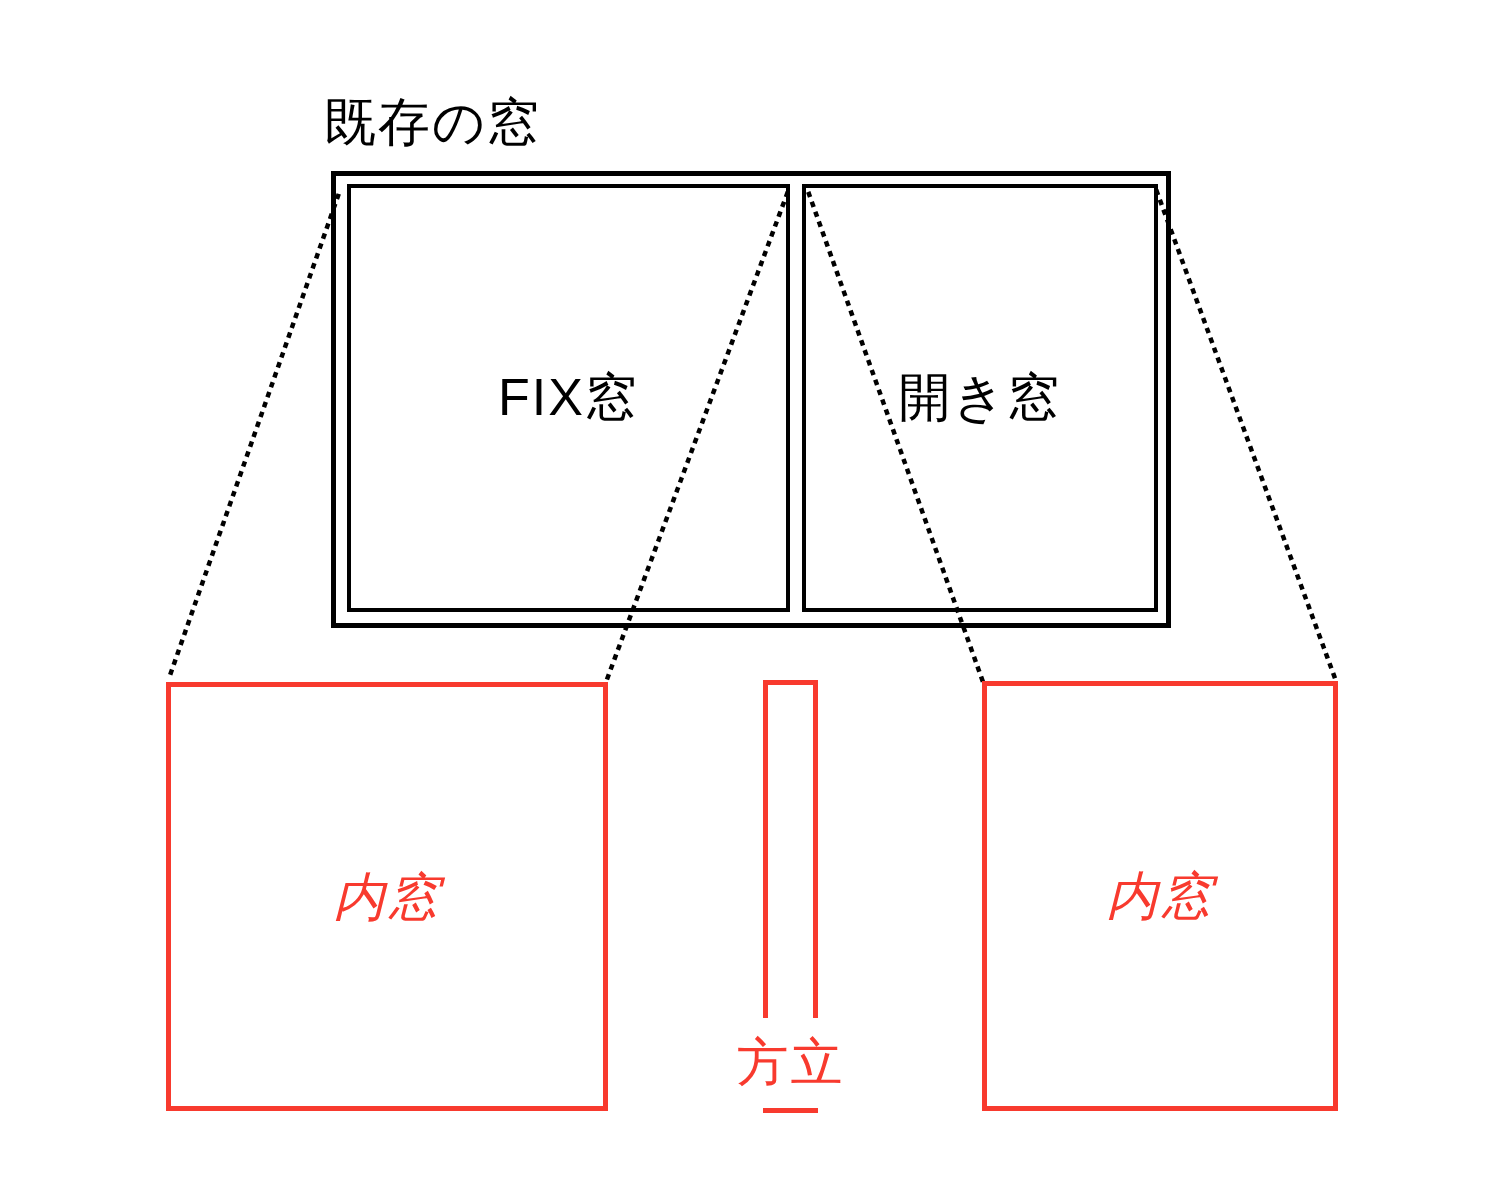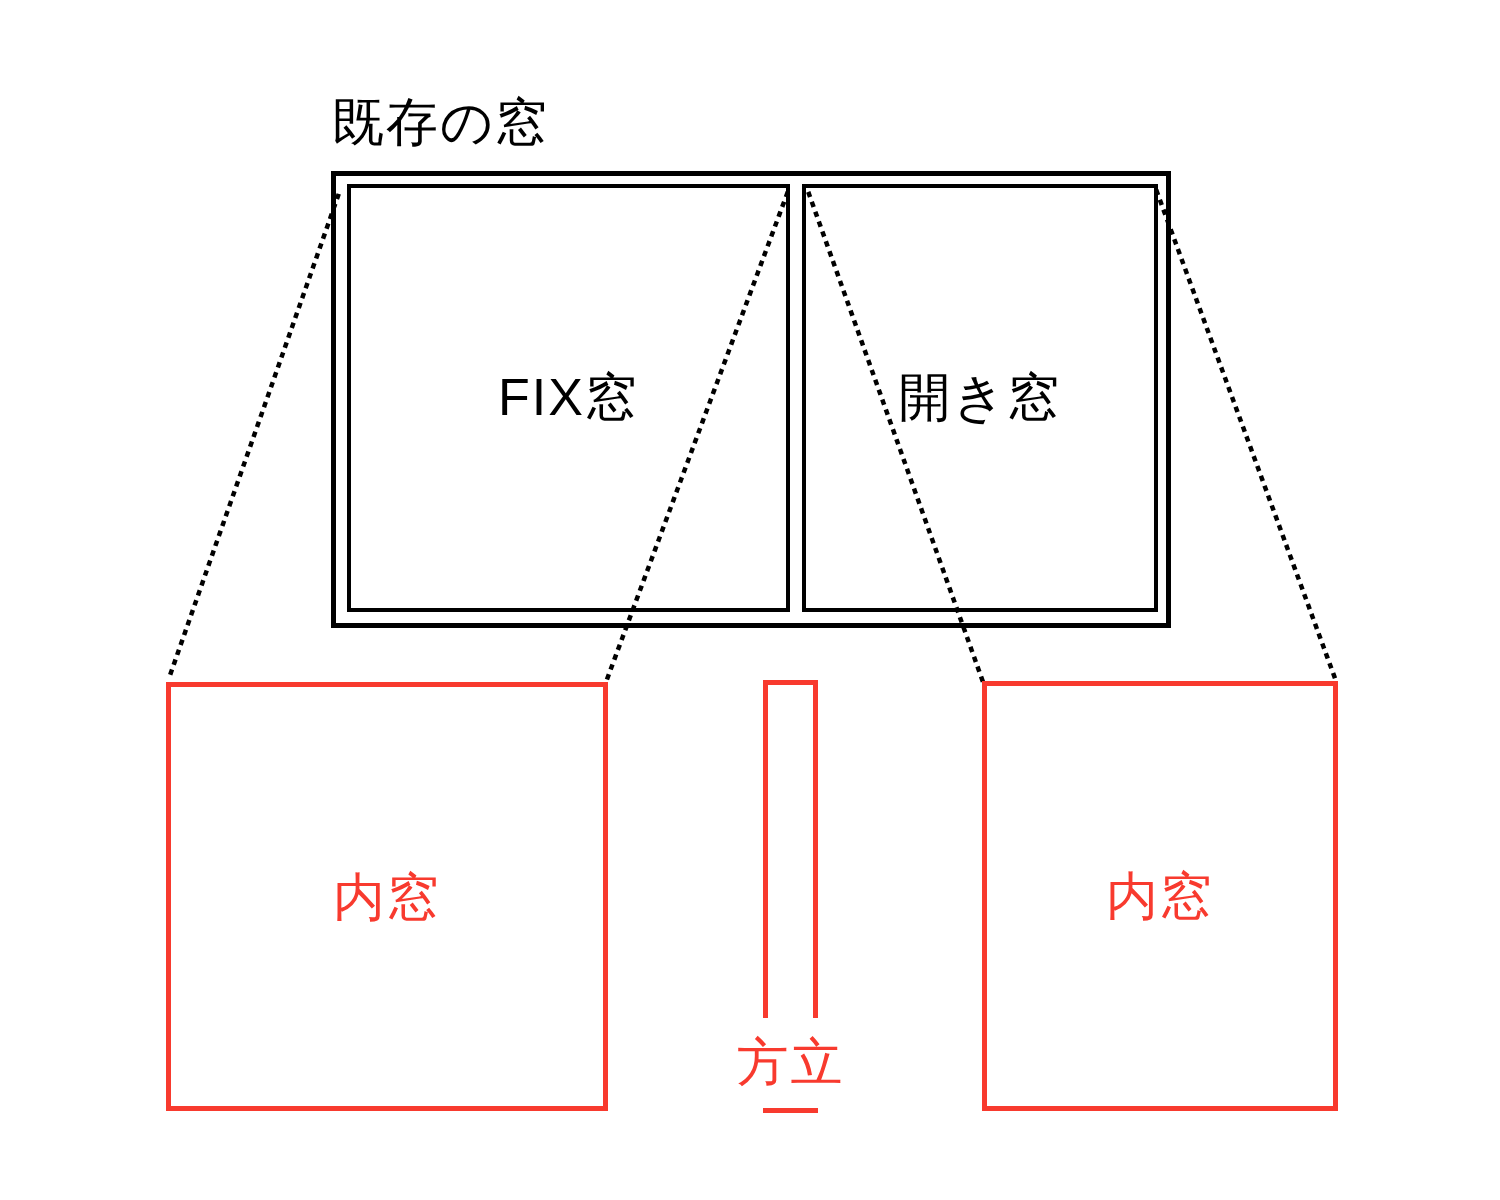--- a/index.html
+++ b/index.html
@@ -13,21 +13,21 @@
     height: 1200px;
     background: var(--bg, #ffffff);
     font-family: "Liberation Sans", "DejaVu Sans", sans-serif;
     color: var(--black, #000000);
     overflow: hidden;
   }
   .abs { position: absolute; box-sizing: border-box; }
 
   
   #diagram-title {
-    left: 332px;
+    left: 324px;
     top: 88px;
     font-size: 52px;
     letter-spacing: 2px;
     white-space: nowrap;
   }
 
   
   #existing-window-frame {
     left: 331px;
     top: 171px;
@@ -62,20 +62,21 @@
     background: transparent;
   }
   #inner-window-fix-box  { left: 166px; top: 682px; width: 442px; height: 429px; }
   #inner-window-open-box { left: 982px; top: 681px; width: 356px; height: 430px; }
   .red-box .line {
     font-size: 52px;
     line-height: 76px;
     letter-spacing: 2px;
     white-space: nowrap;
     text-align: center;
+    font-style: italic;
   }
 
   
   #mullion-rect {
     left: 763px;
     top: 680px;
     width: 55px;
     height: 433px;
     border: 5px solid var(--red, #f83a2e);
     display: flex;

